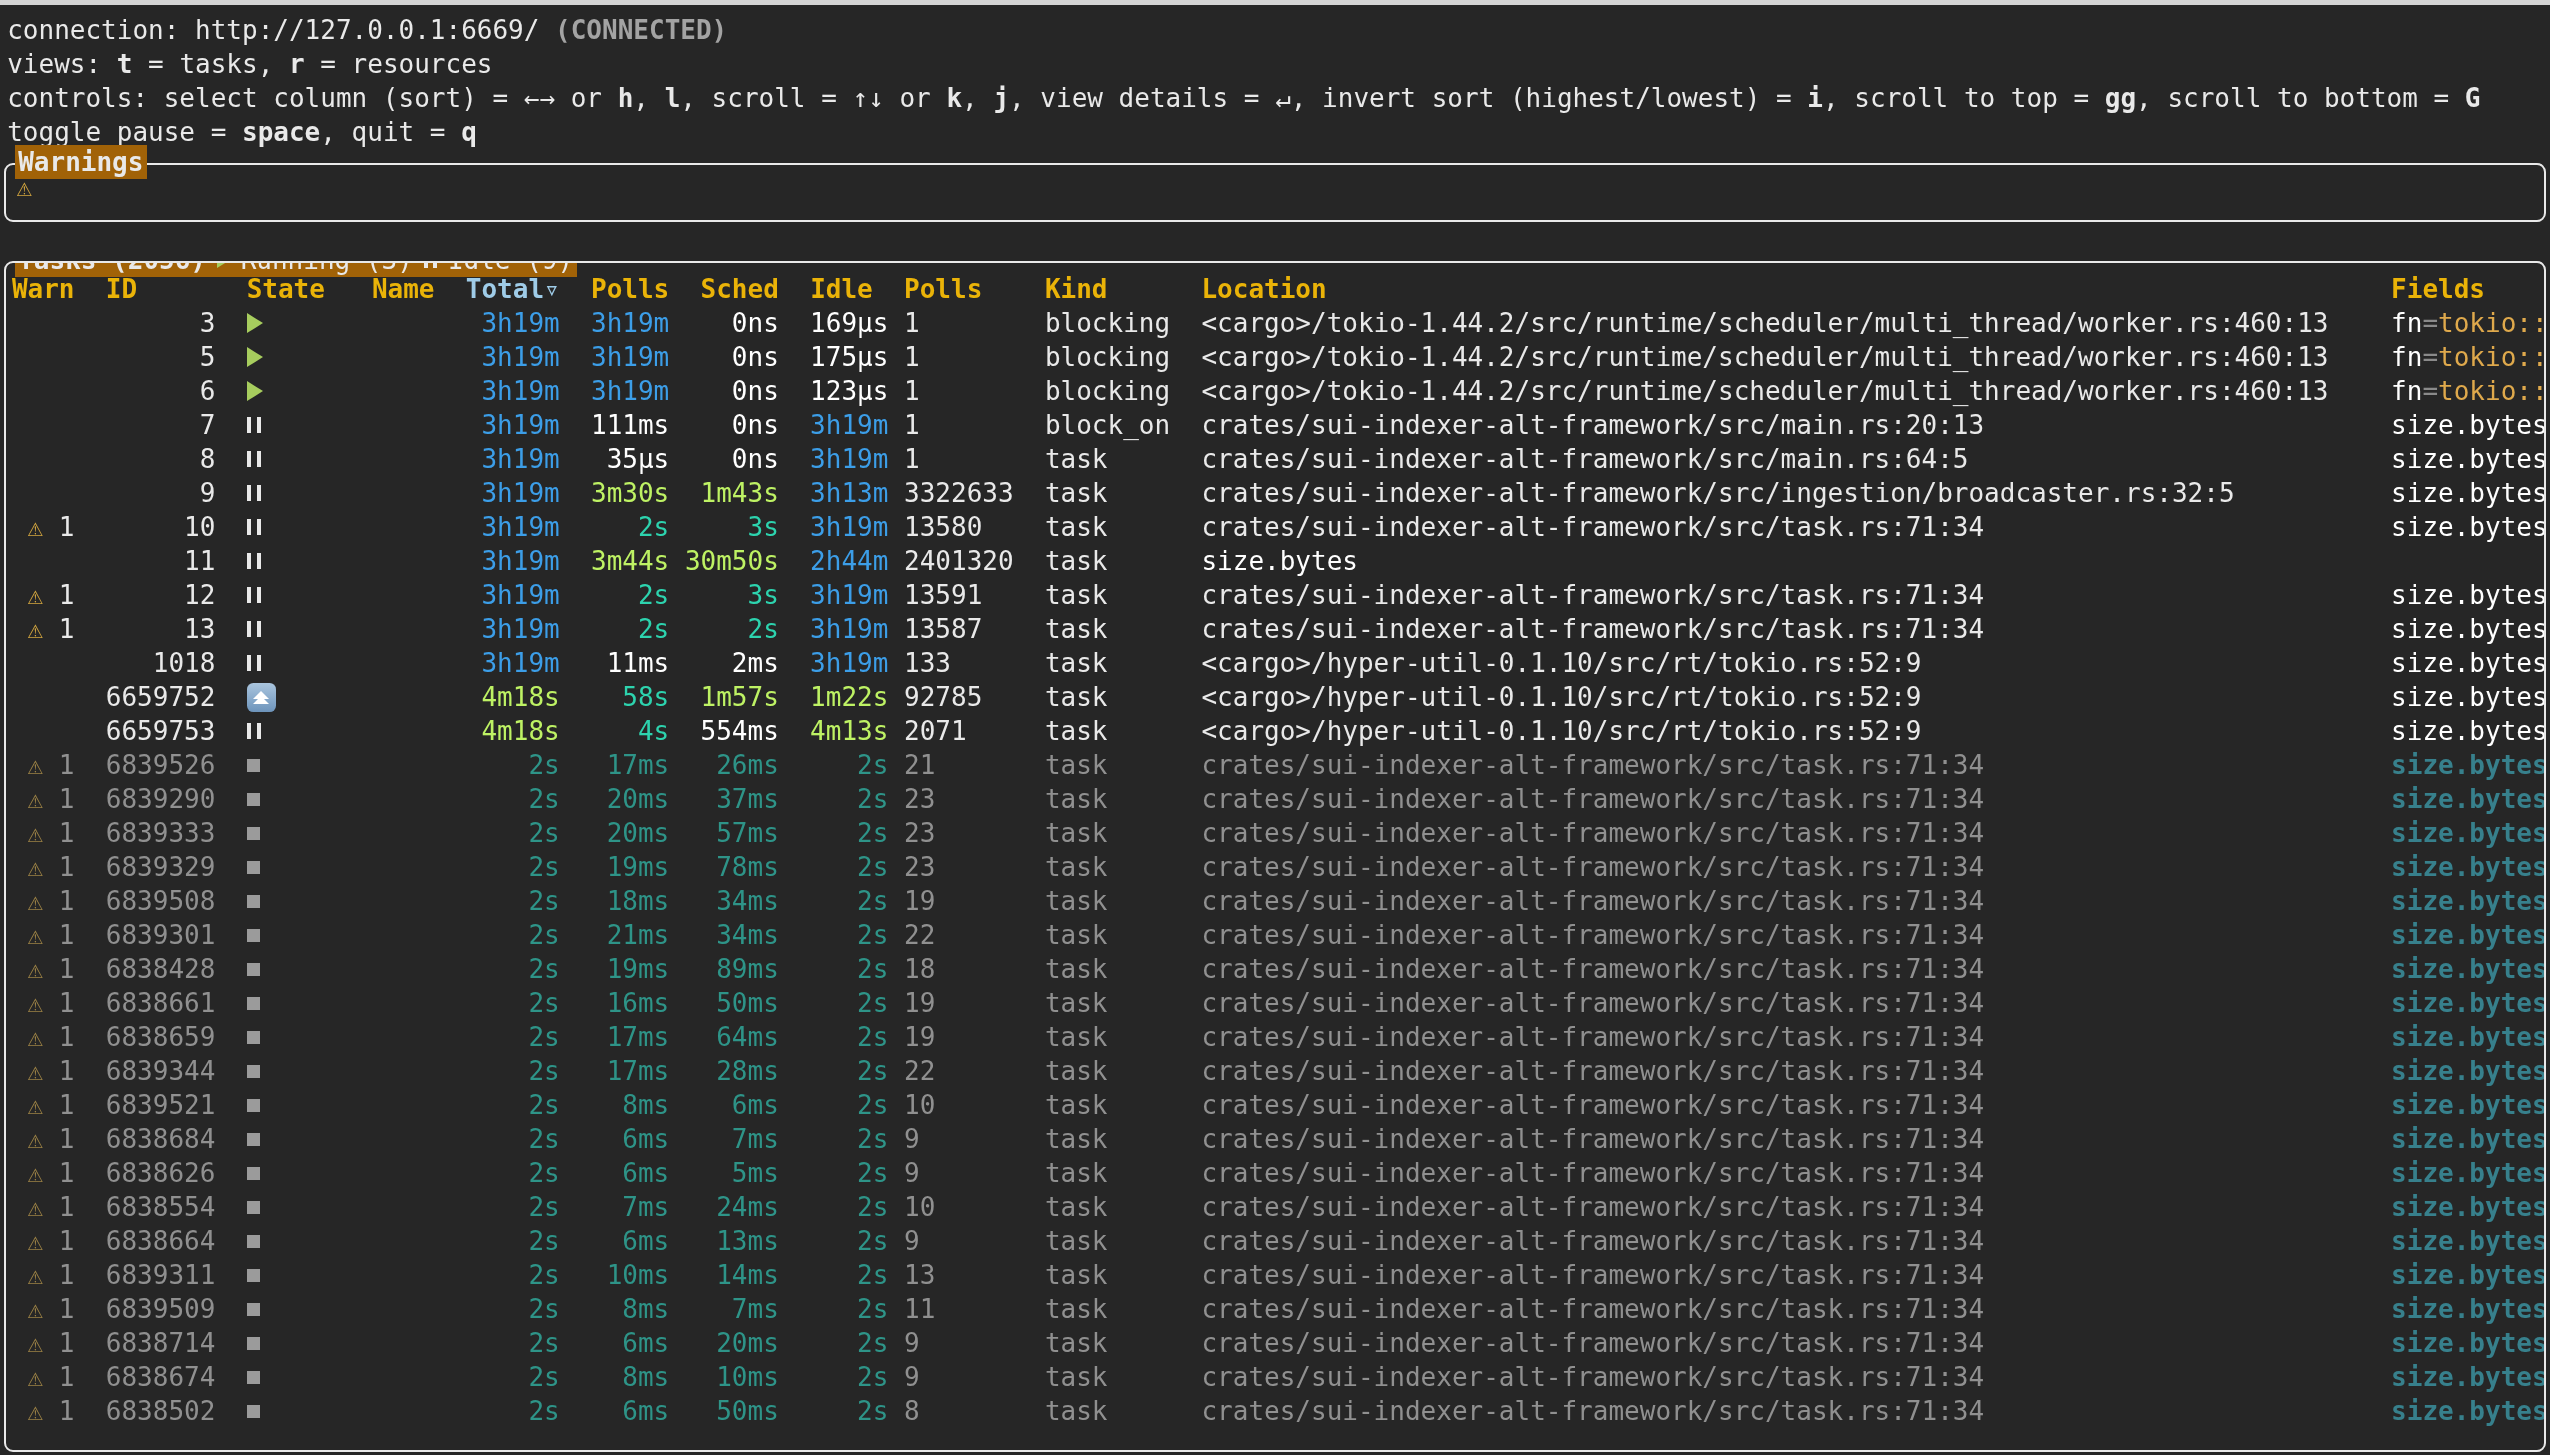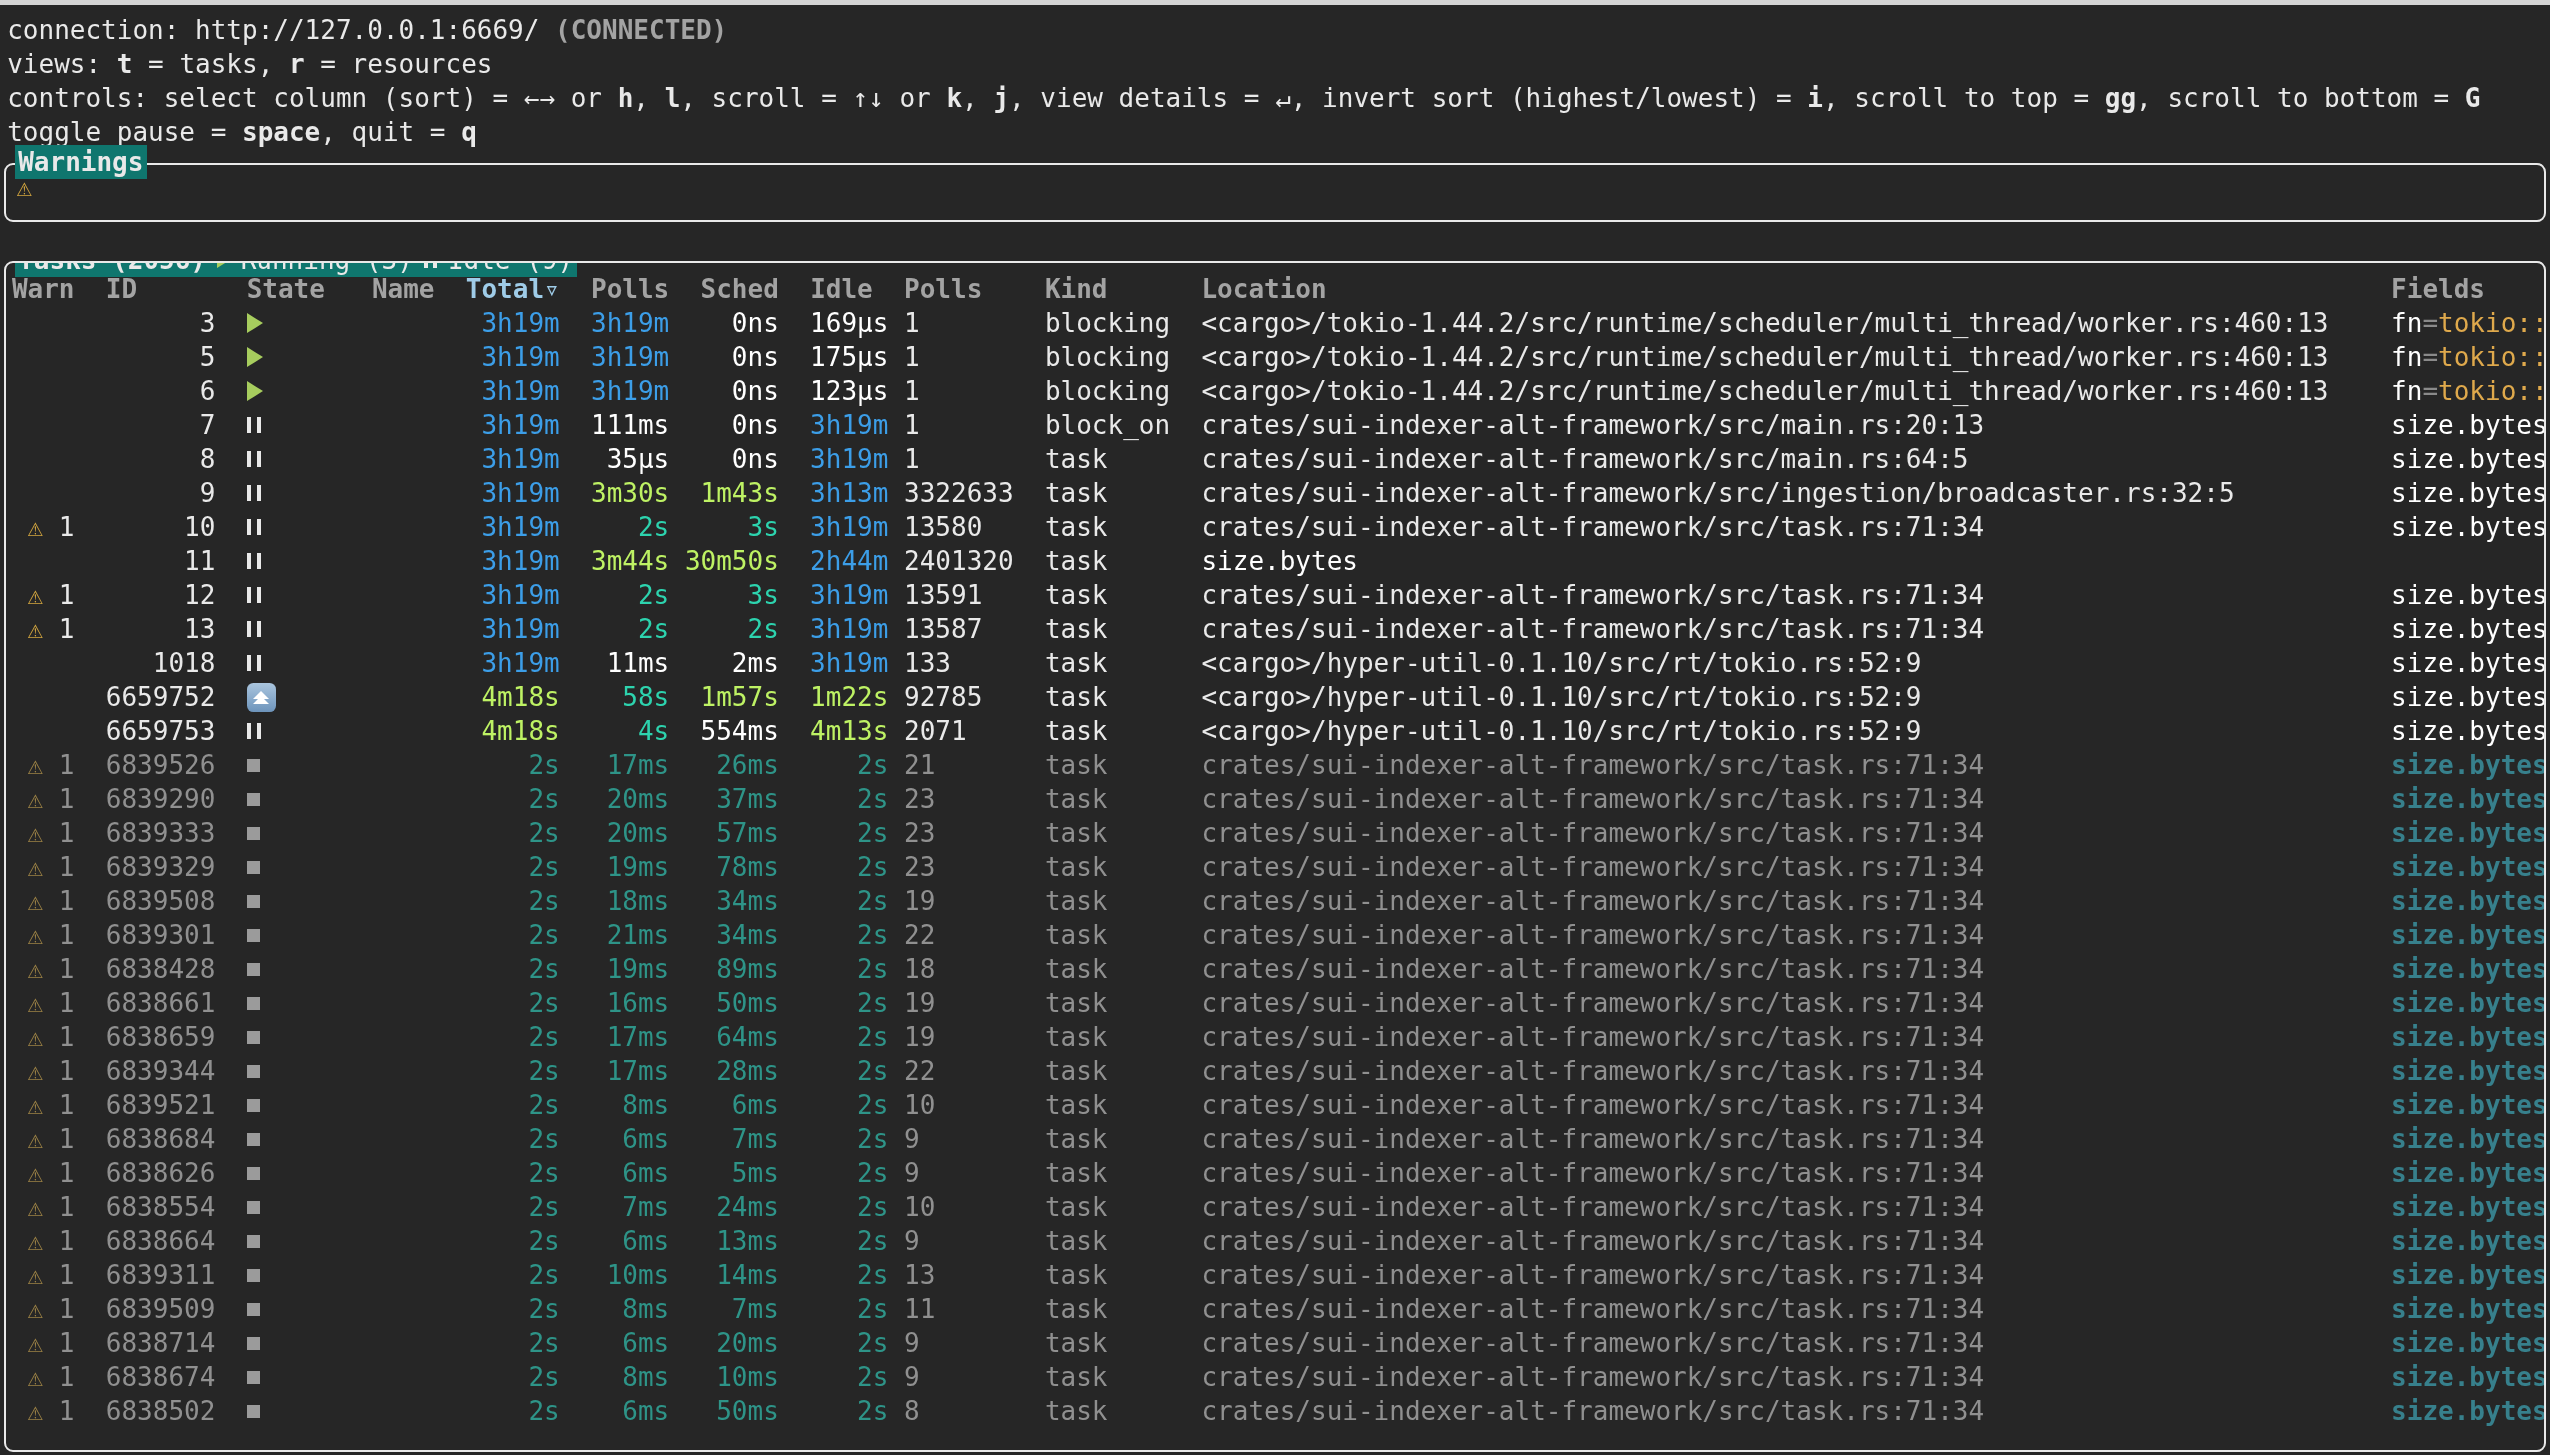--- a/index.html
+++ b/index.html
@@ -12,37 +12,37 @@
   }
   .top-strip { height:5.4px; background:#d4d4d4; flex:none; }
   .help { padding:7.2px 0 0 7.2px; flex:none; white-space:nowrap; }
   .help .line { height:34px; white-space:nowrap; overflow:hidden; }
   .b { font-weight:bold; }
   .green { color:#a3a3a3; }
   .panel {
     position:relative; margin:0 3.6px; border:2.7px solid #e9e9e9; border-radius:9px;
   }
   .panel-title {
-    position:absolute; top:-20px; left:9px; background:#0f766e;
+    position:absolute; top:-20px; left:9px; background:#a16207;
     padding:0 3.6px; height:34px; line-height:34px; white-space:nowrap;
     display:flex; align-items:center; gap:10.8px;
   }
   .warnings-panel { margin-top:14.4px; padding:5.4px 0 16px 10.8px; flex:none; }
   .warning-line { height:34px; display:flex; align-items:center; gap:12.6px; }
   .warn-glyph { color:#d2a53f; }
   .tasks-panel { margin-top:39px; margin-bottom:3.6px; flex:1; overflow:hidden; padding:9px 0 0 6.3px; }
   .tbl { white-space:nowrap; }
   .trow {
     display:grid;
     grid-template-columns:6ch 7ch 2ch 8ch 5ch 7ch 7ch 7ch 7ch 1ch 9ch 10ch 76ch 11ch;
     height:34px; align-items:center;
   }
   .cell { overflow:hidden; white-space:pre; }
   .r { text-align:right; }
-  .hdr .cell { font-weight:bold; color:#a3a3a3; }
+  .hdr .cell { font-weight:bold; color:#eab308; }
   .hdr .pad2 { padding-left:2ch; }
   .hdr .total-h { color:#9fcce8; text-align:right; }
   .sort-arrow { color:#9fcce8; }
   
   .dur-h { color:#3c9ee8; } .dur-m { color:#bef264; }
   .dur-s { color:#2dd3ae; } .dur-sub { color:#ffffff; }
   
   .fkey { color:#ffffff; font-weight:normal; }
   .feq  { color:#8a8a8a; }
   .fval { color:#dfa94c; }

